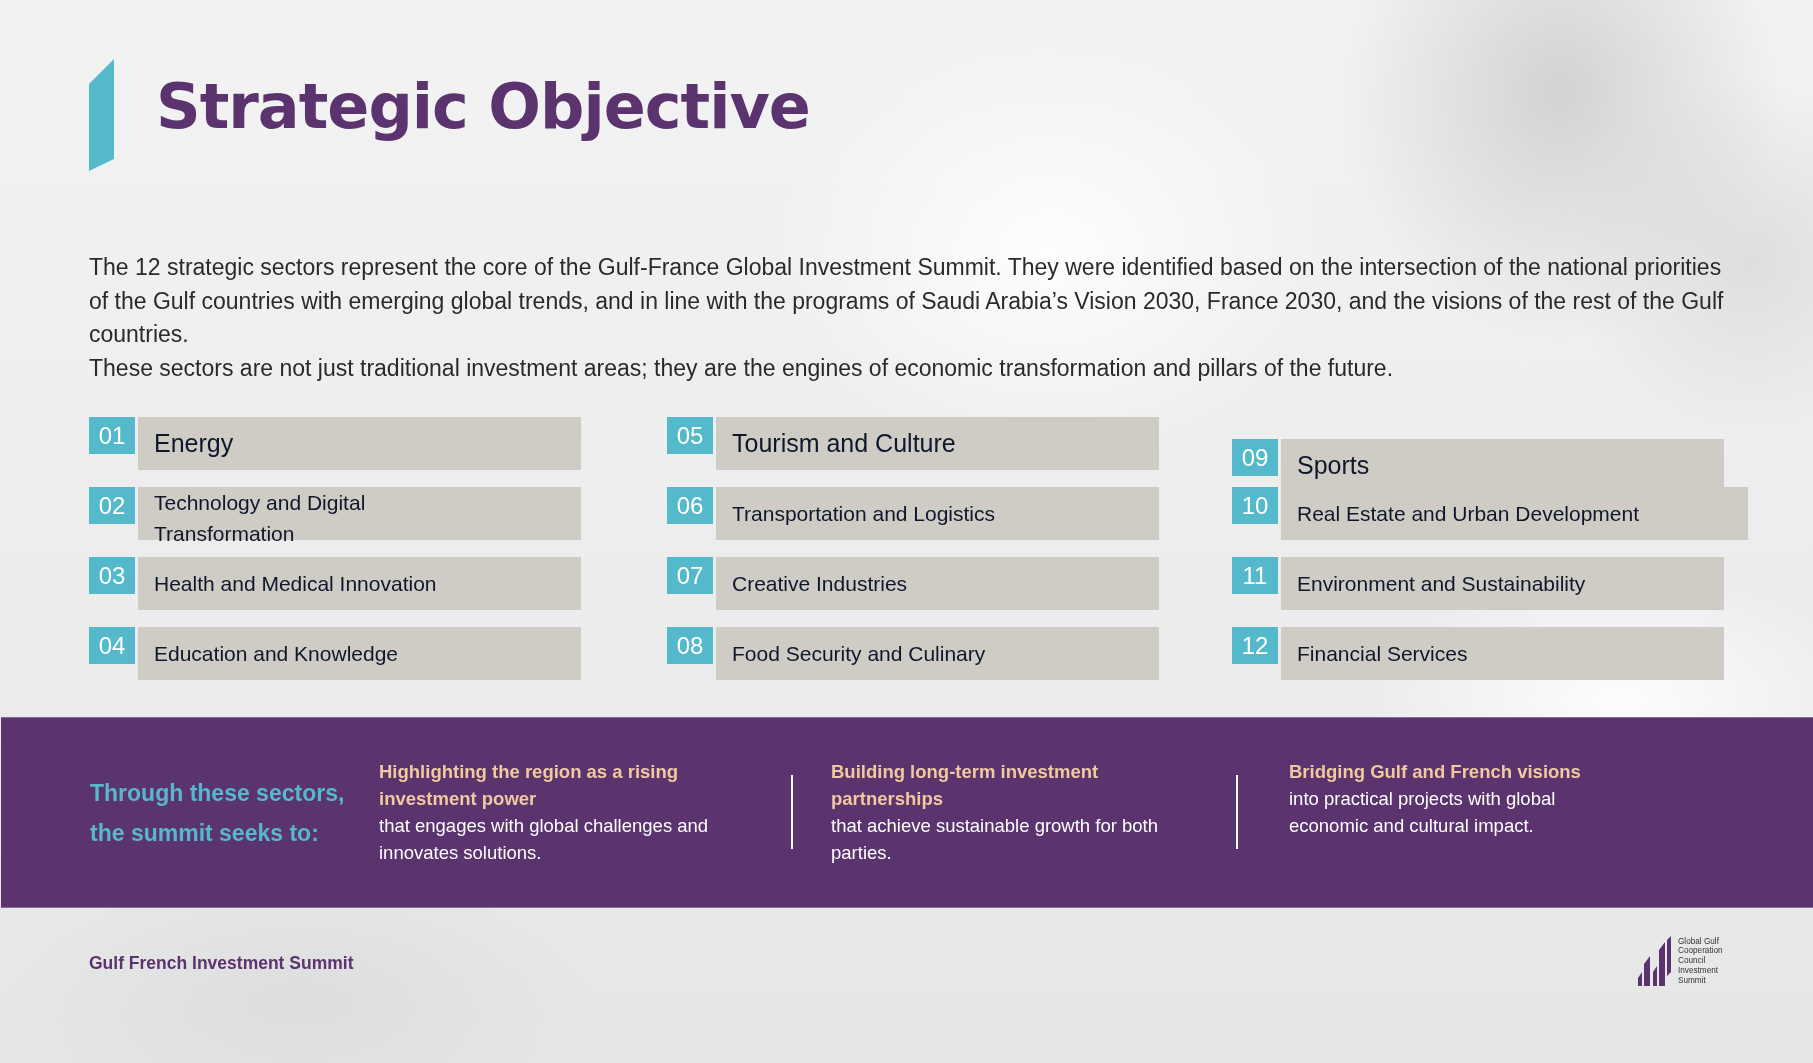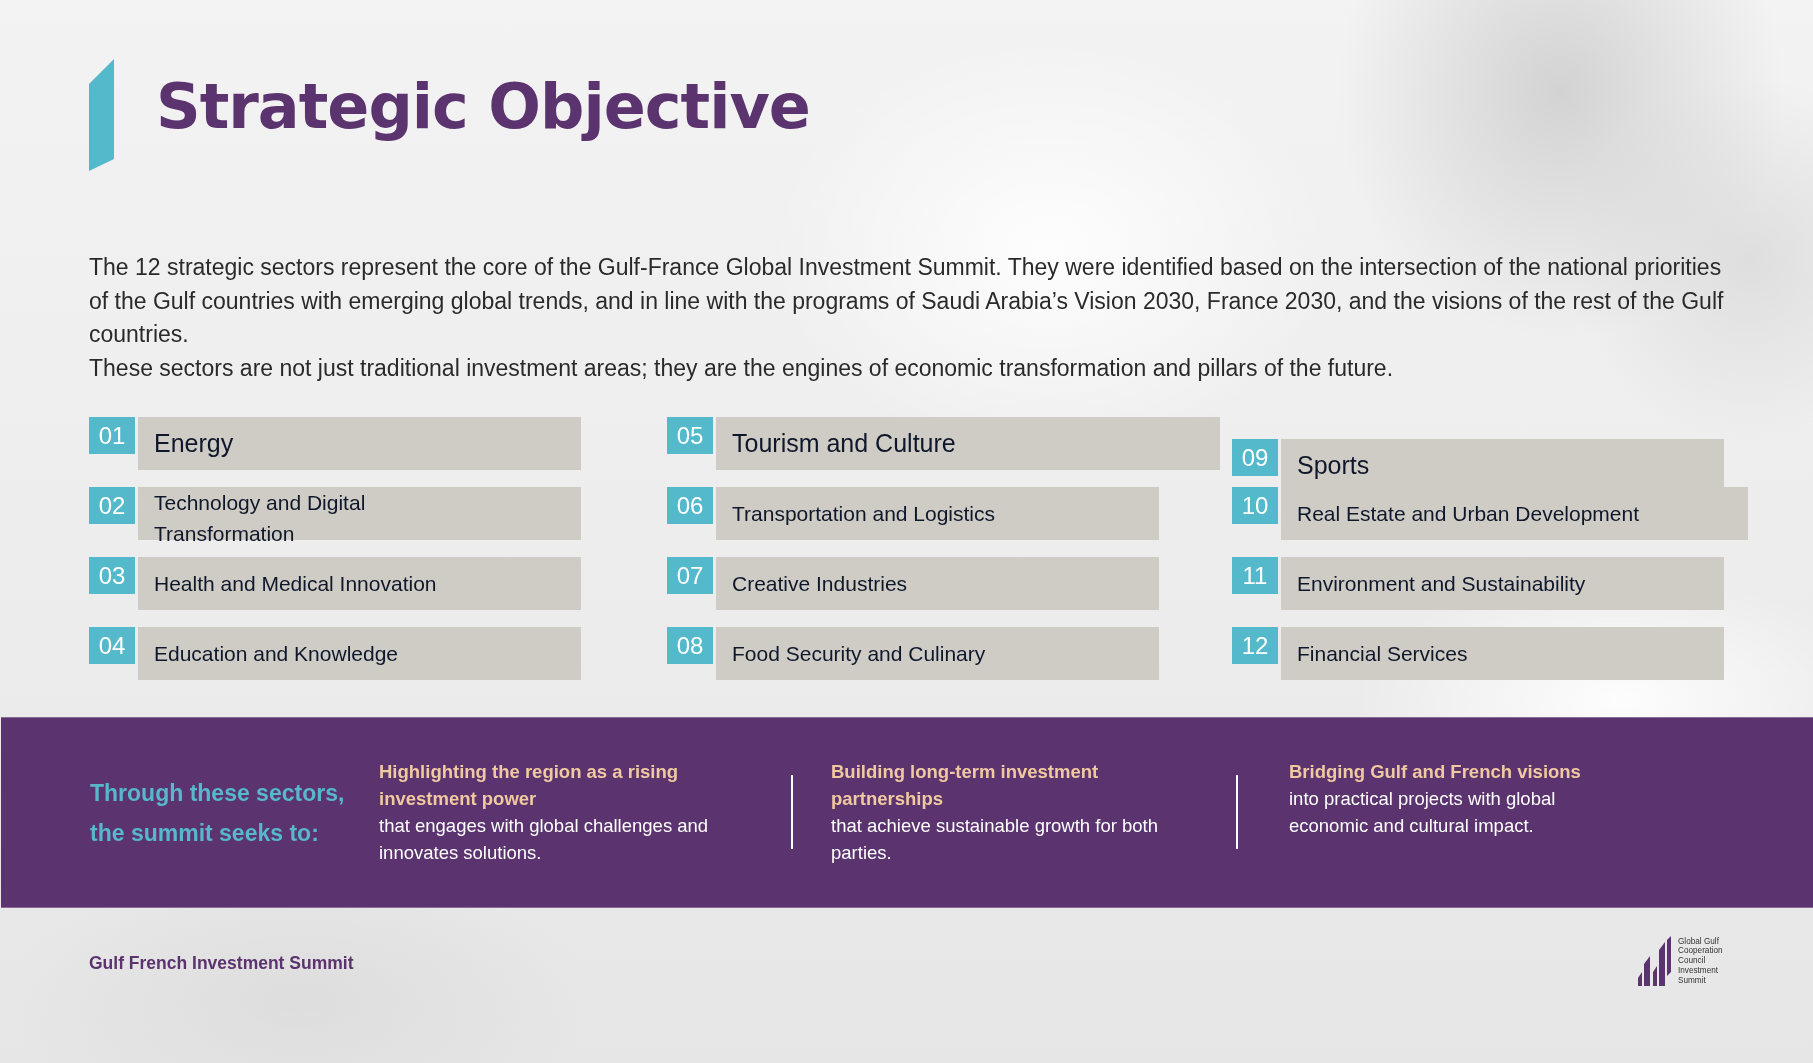--- a/index.html
+++ b/index.html
@@ -112,21 +112,21 @@
     </div>
     <div class="row" style="top:210px;justify-content:flex-end;">
       <div class="num">04</div>
       <div class="label" style="width:443px;">Education and Knowledge</div>
     </div>
   </div>
 
   <div class="col" style="left:578px;">
     <div class="row" style="top:0;">
       <div class="num">05</div>
-      <div class="label big" style="width:504px;">Tourism and Culture</div>
+      <div class="label big" style="width:443px;">Tourism and Culture</div>
     </div>
     <div class="row" style="top:70px;">
       <div class="num">06</div>
       <div class="label" style="width:443px;">Transportation and Logistics</div>
     </div>
     <div class="row" style="top:140px;">
       <div class="num">07</div>
       <div class="label" style="width:443px;">Creative Industries</div>
     </div>
     <div class="row" style="top:210px;">

